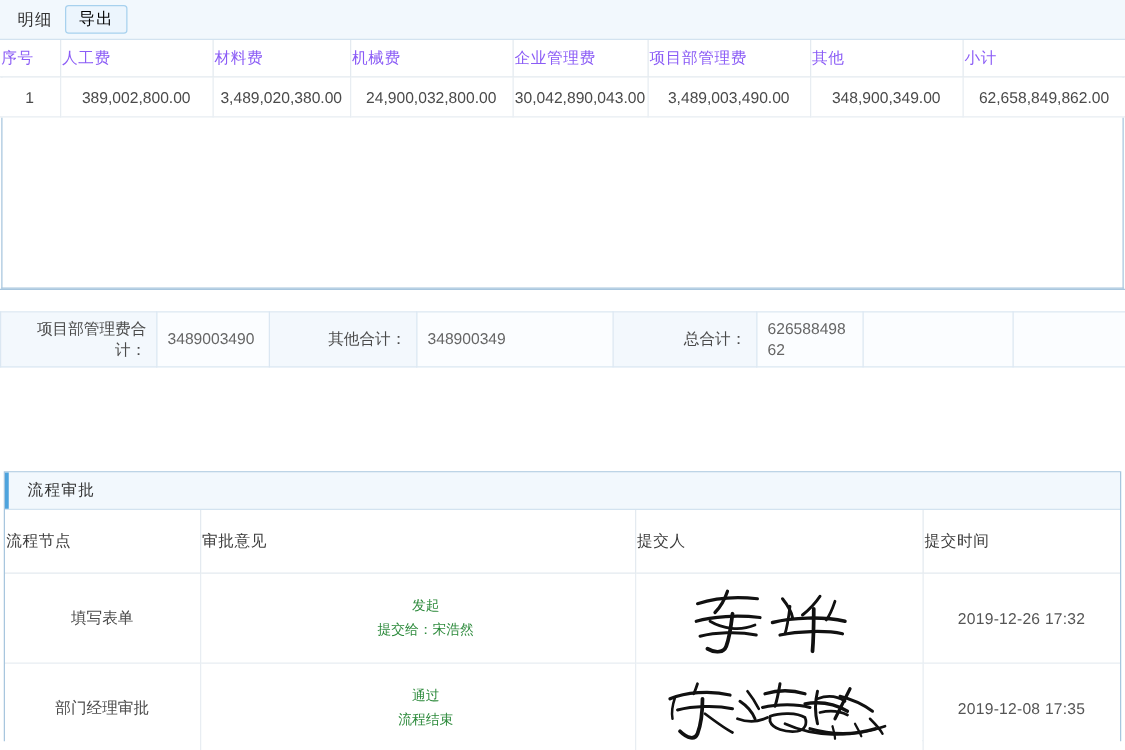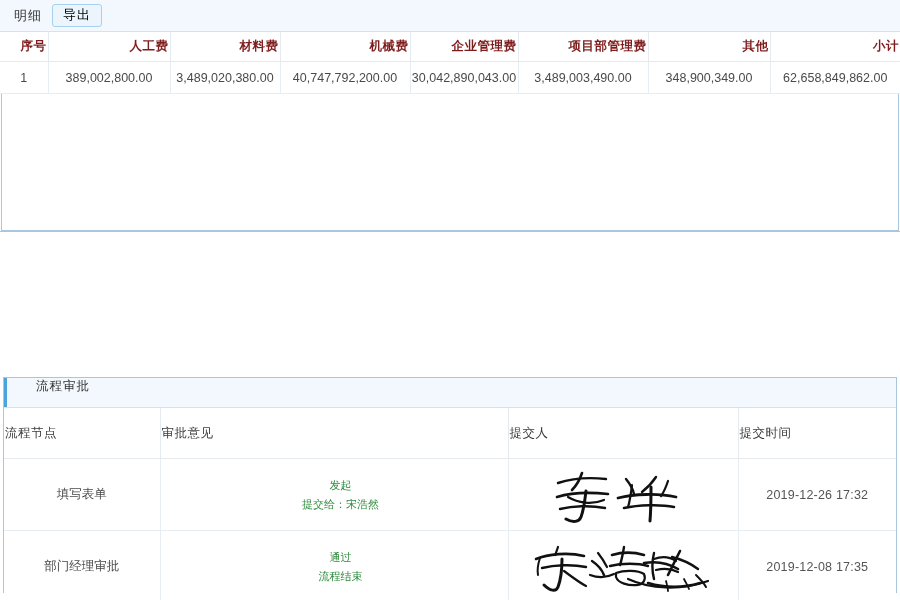--- a/index.html
+++ b/index.html
@@ -39,23 +39,23 @@
     font-size:13px;color:#000000;
     background:#ecf5fd;border:1px solid #a7d1ee;border-radius:3px;
     padding:3px 10px 4px 10px;letter-spacing:1px;cursor:pointer;line-height:1.1;
   }
 
   .dtable{
     position:absolute;left:0;top:32px;width:900px;
     border-collapse:collapse;table-layout:fixed;
   }
   .dtable th{
-    height:27px;font-weight:bold;font-size:12.5px;color:#7f1d1d;
+    height:27px;font-weight:normal;font-size:12.5px;color:#8b5cf6;
     border-right:1px solid #e4eaf0;border-bottom:1px solid #e4eaf0;
-    background:#fff;text-align:right;letter-spacing:.5px;
+    background:#fff;text-align:left;letter-spacing:.5px;
   }
   .dtable th:last-child{border-right:none;}
   .dtable td{
     height:29px;font-size:12.5px;color:#4a4a4a;
     border-right:1px solid #e8edf2;border-bottom:1px solid #e8edf2;
     text-align:center;background:#fff;
   }
   .dtable td:last-child{border-right:none;}
   .dtable td.num{text-align:center;}
 
@@ -79,21 +79,21 @@
   .totals td.blank{background:#fbfdff;border-color:#dbe7f2;}
 
   
   .wf-panel{
     position:absolute;left:3px;top:377px;width:894px;height:216px;
     border:1px solid #a8c6de;box-sizing:border-box;background:#fff;
   }
   .wf-head{
     position:relative;height:30px;background:#f2f8fd;
     border-bottom:1px solid #d3e3f0;box-sizing:border-box;
-    display:flex;align-items:flex-start;padding-left:32px;
+    display:flex;align-items:center;padding-left:18px;
   }
   .wf-head:before{
     content:"";position:absolute;left:0;top:0;bottom:0;width:3px;background:#4da3dd;
   }
   .wf-head-title{font-size:12.5px;color:#333;letter-spacing:1px;}
 
   .wtable{
     width:100%;border-collapse:collapse;table-layout:fixed;
   }
   .wtable th{
@@ -153,21 +153,21 @@
           <th>项目部管理费</th>
           <th>其他</th>
           <th>小计</th>
         </tr>
       </thead>
       <tbody>
         <tr>
           <td class="num">1</td>
           <td class="num">389,002,800.00</td>
           <td class="num">3,489,020,380.00</td>
-          <td class="num">40,747,792,200.00</td>
+          <td class="num">24,900,032,800.00</td>
           <td class="num">30,042,890,043.00</td>
           <td class="num">3,489,003,490.00</td>
           <td class="num">348,900,349.00</td>
           <td class="num">62,658,849,862.00</td>
         </tr>
       </tbody>
     </table>
   </div>
 
   <table class="totals">
@@ -175,20 +175,30 @@
       <col style="width:125px">
         <col style="width:90px">
       <col style="width:118px">
         <col style="width:157px">
       <col style="width:115px">
         <col style="width:85px">
       <col style="width:120px">
         <col style="width:90px">
     </colgroup>
     <tbody>
+      <tr>
+        <td class="lab">项目部管理费合计：</td>
+        <td class="val">3489003490</td>
+        <td class="lab">其他合计：</td>
+        <td class="val">348900349</td>
+        <td class="lab">总合计：</td>
+        <td class="val">62658849862</td>
+        <td class="blank"></td>
+        <td class="blank"></td>
+      </tr>
     </tbody>
   </table>
 
   <div class="wf-panel">
     <div class="wf-head">
       <span class="wf-head-title">流程审批</span>
     </div>
 
     <table class="wtable">
       <colgroup>

